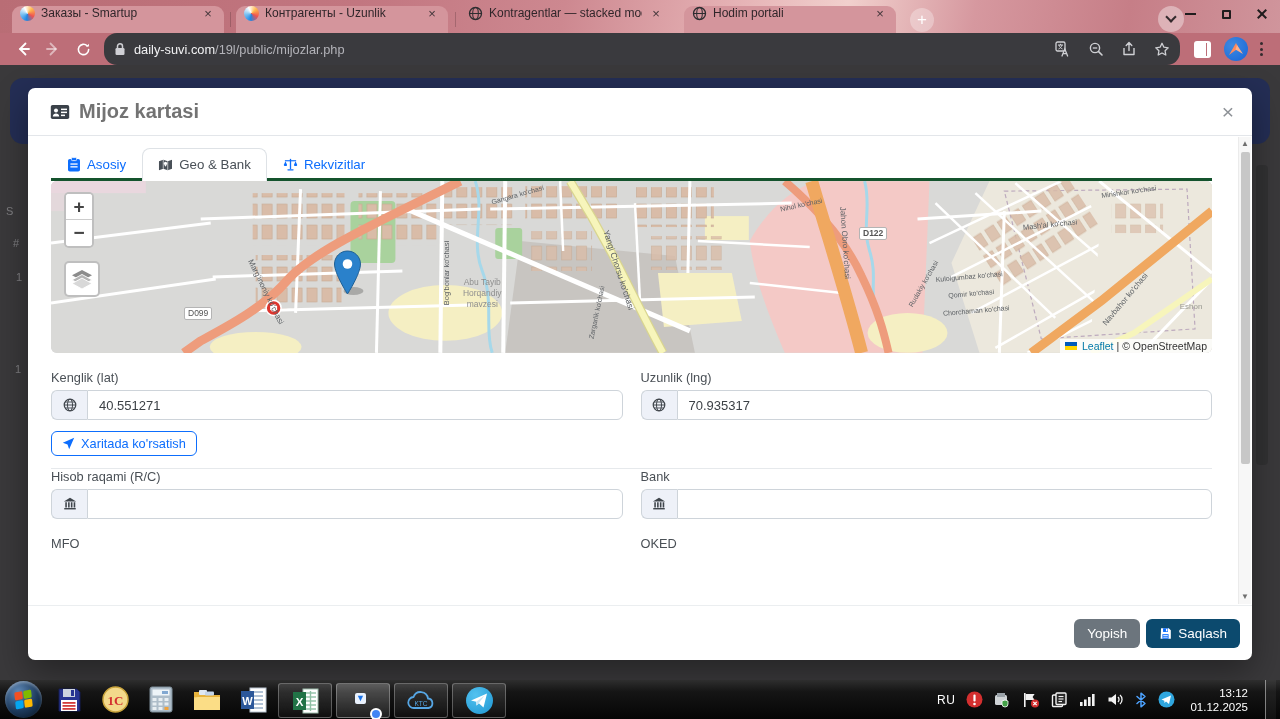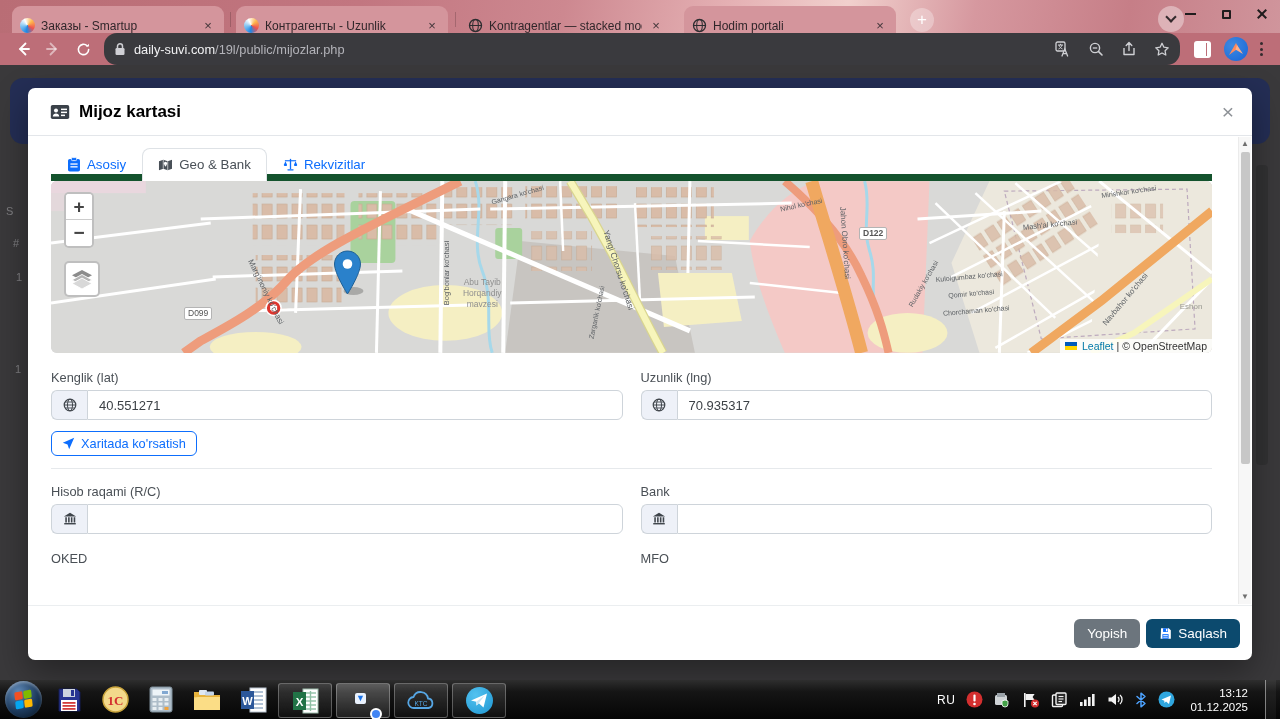--- a/index.html
+++ b/index.html
@@ -2,21 +2,21 @@
 <html><head>
 <meta charset="utf-8">
 <style>
   *{margin:0;padding:0;box-sizing:border-box}
   html,body{width:1280px;height:719px;overflow:hidden;font-family:"Liberation Sans",sans-serif;background:#39393b}
 
   
   #browser{position:absolute;left:0;top:0;width:1280px;height:65px}
   #tabstrip{position:absolute;left:0;top:0;width:1280px;height:33px;
     background:linear-gradient(100deg,#b96d75 0%,#c27680 28%,#cd8890 44%,#e5b1b4 57%,#f1d0cd 66%,#d6989f 76%,#c67e87 88%,#d0959c 100%)}
-  .tab{position:absolute;top:6px;height:39px;border-radius:9px 9px 0 0;display:flex;align-items:center;padding:0 8px;width:212px}
+  .tab{position:absolute;top:6px;height:39px;border-radius:9px 9px 0 0;display:flex;padding:0 8px;width:212px}
   .tab.lite{background:#d4959c}
   .tab.flat{background:transparent}
   .tab .title{flex:1;font-size:12px;color:#30262a;white-space:nowrap;overflow:hidden;margin:0 6px}
   .tab .x{width:16px;height:16px;font-size:13px;line-height:16px;text-align:center;color:#43363a;border-radius:50%}
   .fav-smartup{width:15px;height:15px;border-radius:50%;flex:none;
     background:conic-gradient(from 190deg,#1e88e5,#7ec3f2,#ffffff,#ffb74d,#ef5350,#1e88e5)}
   .fav-globe{width:15px;height:15px;flex:none}
   .tabsep{position:absolute;top:12px;width:1px;height:15px;background:rgba(60,30,35,.25)}
   #newtab{position:absolute;left:910px;top:8px;width:24px;height:24px;border-radius:50%;background:rgba(255,255,255,.30);
     color:#fff;font-size:17px;line-height:23px;text-align:center}
@@ -49,24 +49,24 @@
   
   #page{position:absolute;left:0;top:65px;width:1280px;height:615px;background:#3a393b;overflow:hidden}
   #under-navy{position:absolute;left:10px;top:13px;width:1260px;height:66px;background:#242e55;border-radius:13px}
   .ghost{position:absolute;color:rgba(235,235,240,.38);font-size:11px}
   .ghostbox{position:absolute;background:rgba(0,0,0,.12);border-radius:4px}
 
   
   #modal{position:absolute;left:28px;top:23px;width:1224px;height:572px;background:#fff;border-radius:7px;
     box-shadow:0 12px 34px rgba(0,0,0,.38);overflow:hidden}
   #m-head{height:48px;border-bottom:1px solid #e3e6ea;display:flex;align-items:center;padding:0 18px 0 22px}
-  #m-head .ttl{font-size:17px;font-weight:700;color:#000000;margin-left:9px}
+  #m-head .ttl{font-size:20px;font-weight:700;color:#737373;margin-left:9px}
   #m-close{margin-left:auto;color:#8d9196;font-size:21px;line-height:21px;font-weight:400}
   #m-body{position:relative;height:469px;overflow:hidden;padding:0 40px 0 23px}
-  .navtabs{margin-top:12px;height:33px;border-bottom:7px solid #14532d;display:flex;width:1161px}
+  .navtabs{margin-top:12px;height:33px;border-bottom:3px solid #14532d;display:flex;width:1161px}
   .navtab{display:flex;align-items:center;gap:6px;padding:0 15px;font-size:13.3px;color:#0d6efd;border:1px solid transparent;
     border-radius:8px 8px 0 0;height:33px;margin-bottom:-1px}
   .navtab.active{color:#495057;background:#fff;border-color:#dee2e6 #dee2e6 #fff}
   .sect{margin:15px 0 9px;display:flex;align-items:center;gap:7px;font-size:13.5px;font-weight:700;color:#2f353b}
   #map-wrap{position:relative;width:1161px;height:172px;border-radius:6px;overflow:hidden;background:#d9d9d7}
   .lf-zoom{position:absolute;left:13px;top:11px;width:30px;border:2px solid rgba(0,0,0,.25);border-radius:5px;background:#fff;overflow:hidden}
   .lf-zbtn{width:100%;height:26px;font-size:19px;font-weight:700;color:#444;text-align:center;line-height:26px;background:#fff}
   .lf-zbtn:first-child{border-bottom:1px solid #ccc}
   .lf-layers{position:absolute;left:13px;top:80px;width:36px;height:36px;border:2px solid rgba(0,0,0,.25);border-radius:5px;background:#fff;
     display:flex;align-items:center;justify-content:center}
@@ -77,21 +77,21 @@
 
   .row2{display:grid;grid-template-columns:1fr 1fr;column-gap:18px;width:1161px}
   .flabel{font-size:12.8px;color:#4a5056}
   .igroup{display:flex;height:30px;margin-top:5px}
   .iaddon{width:36px;border:1px solid #ced4da;border-right:0;border-radius:6px 0 0 6px;background:#eef1f8;
     display:flex;align-items:center;justify-content:center;color:#3f454b;flex:none}
   .igroup input{flex:1;min-width:0;border:1px solid #ced4da;border-radius:0 6px 6px 0;font-family:"Liberation Sans",sans-serif;
     font-size:13px;color:#3c4146;padding:0 11px;outline:none;background:#fff}
   #btn-showmap{margin-top:11px;display:inline-flex;align-items:center;gap:6px;border:1px solid #0d6efd;color:#0d6efd;background:#fff;
     border-radius:6px;font-size:12.8px;padding:4px 10px}
-  .hr{width:1161px;border:0;border-top:1px solid #e6e9ec;margin:12px 0 0}.mt2{margin-top:15px}.mt3{margin-top:17px}
+  .hr{width:1161px;border:0;border-top:1px solid #e6e9ec;margin:12px 0 0}.mt2{}.mt3{margin-top:17px}
 
   
   #m-scroll{position:absolute;right:1px;top:1px;width:13px;height:467px;background:#f7f7f7;border-left:1px solid #ebebeb}
   #m-scroll .arr{position:absolute;left:0;width:100%;height:14px;color:#6f6f6f;font-size:8px;text-align:center;line-height:14px}
   #m-scroll .thumb{position:absolute;left:1.5px;top:15px;width:9px;height:312px;background:#c7c7c7;border-radius:2px}
 
   #m-foot{height:55px;border-top:1px solid #ebeef0;display:flex;align-items:center;justify-content:flex-end;padding-right:12px;gap:6px}
   .btn{border:none;border-radius:6px;font-family:"Liberation Sans",sans-serif;font-size:13.5px;padding:7px 13px;color:#fff;display:inline-flex;align-items:center;gap:6px}
   .btn-gray{background:#6c757d}
   .btn-blue{background:#0c4a6e}
@@ -509,25 +509,25 @@
                 </svg>
             </span>
             <input style="">
           </div>
         </div>
       </div>
 
       
       <div class="row2 mt3">
         <div>
+          <div class="flabel">MFO</div>
+
+        </div>
+        <div>
           <div class="flabel">OKED</div>
-
-        </div>
-        <div>
-          <div class="flabel">MFO</div>
 
         </div>
       </div>
 
       <div id="m-scroll">
         <div class="arr" style="top:0">▲</div>
         <div class="thumb"></div>
         <div class="arr" style="bottom:0">▼</div>
       </div>
     </div>

